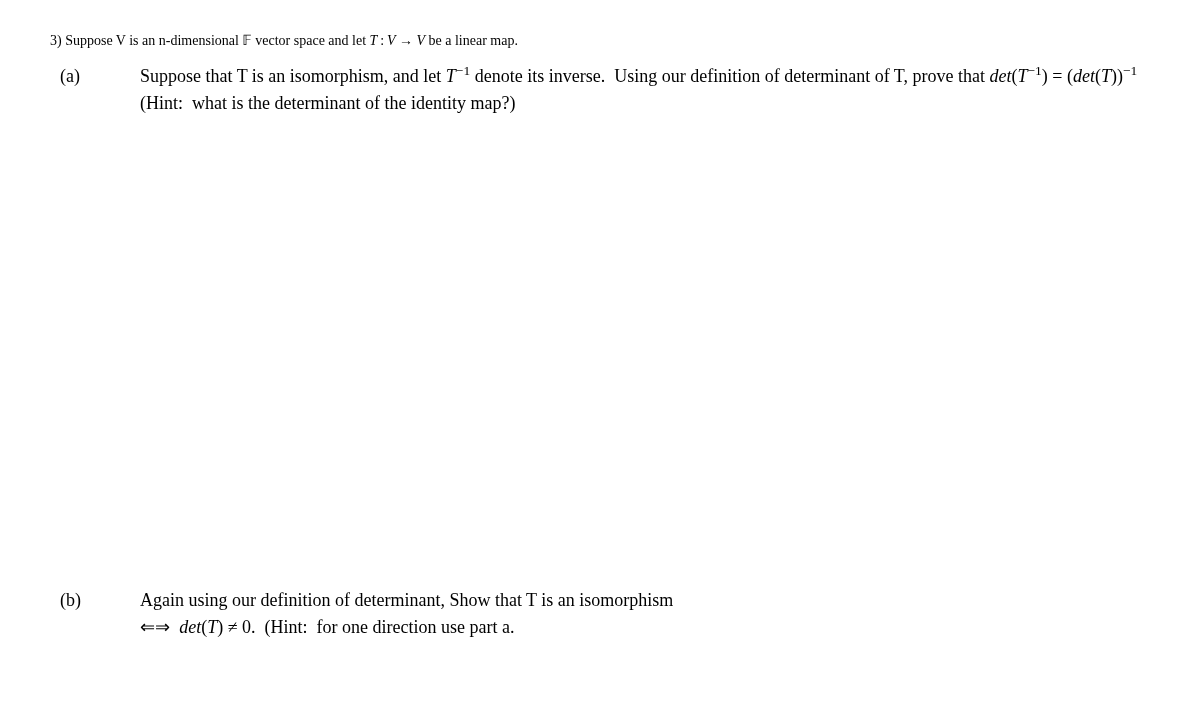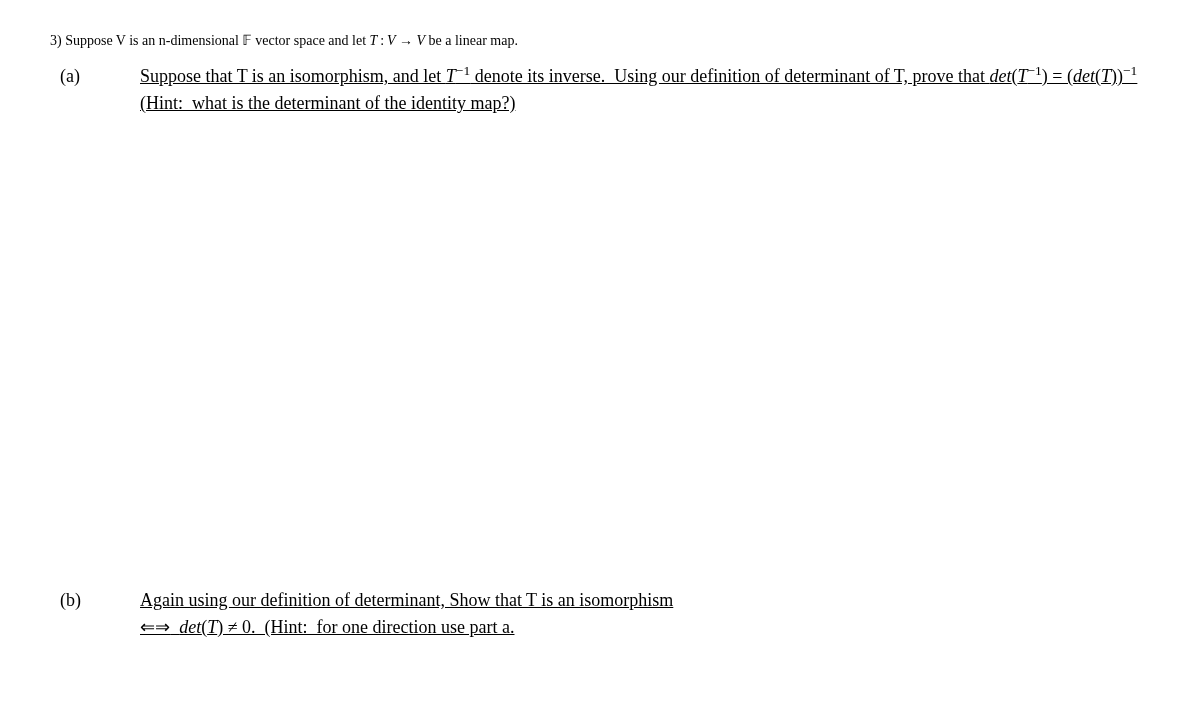--- a/index.html
+++ b/index.html
@@ -36,21 +36,20 @@
       margin-bottom: 0;
     }
 
     .part-label {
       min-width: 90px;
       padding-left: 10px;
     }
 
     .part-content {
       flex: 1;
-      text-decoration: underline;
     }
 
     .part-b {
       display: flex;
       margin-top: auto;
       position: absolute;
       bottom: 60px;
       left: 50px;
       right: 50px;
     }

